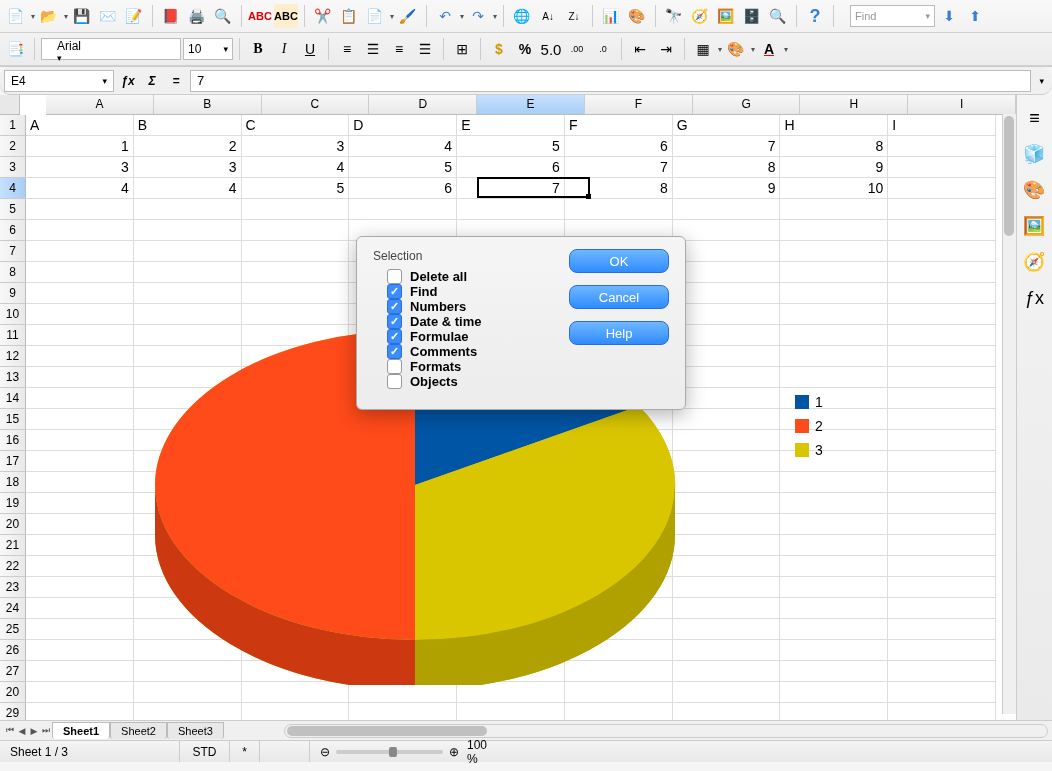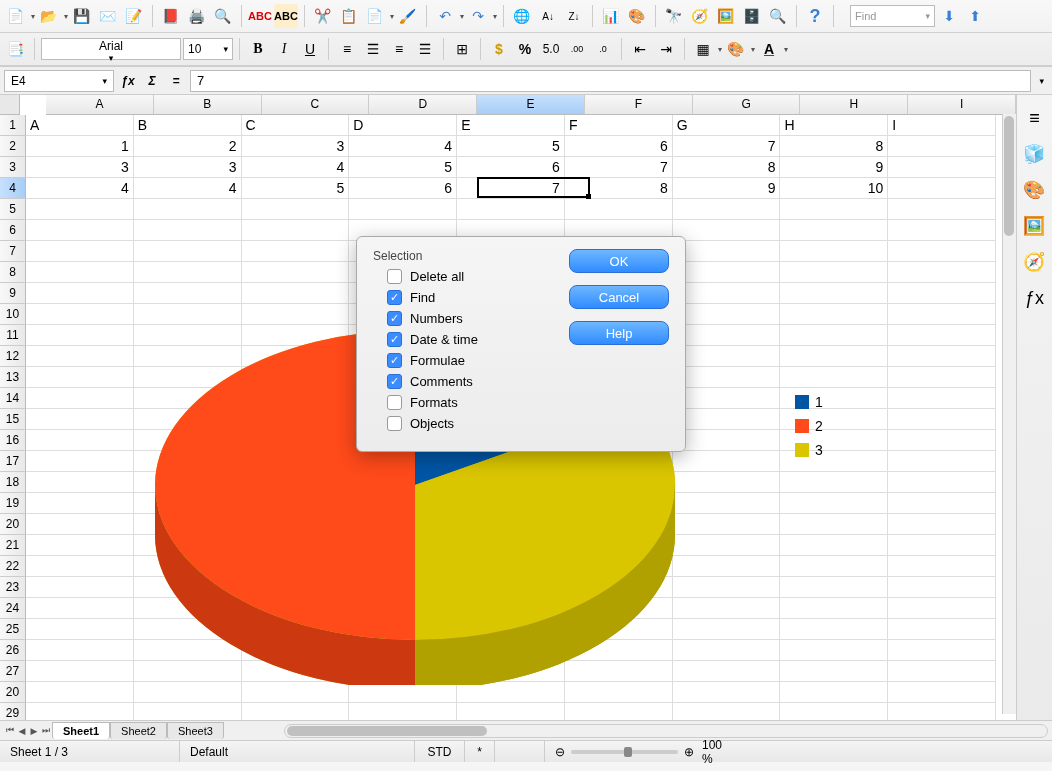--- a/index.html
+++ b/index.html
@@ -4,26 +4,26 @@
 <style>
   * { box-sizing: border-box; margin: 0; padding: 0; }
   body { font-family: Arial, Helvetica, sans-serif; font-size: 12px; background: #f5f5f5; width: 1052px; height: 771px; overflow: hidden; position: relative; }
   
   .toolbar-container { background: linear-gradient(#f8f8f8, #ececec); border-bottom: 1px solid #ccc; }
   .toolbar-row { display: flex; align-items: center; height: 33px; padding: 0 4px; gap: 2px; border-bottom: 1px solid #d0d0d0; }
   .tb-icon { width: 24px; height: 24px; display: inline-flex; align-items: center; justify-content: center; cursor: pointer; border-radius: 3px; font-size: 14px; }
   .tb-sep { width: 1px; height: 22px; background: #ccc; margin: 0 4px; }
   .dropdown-arrow { font-size: 8px; color: #555; margin-left: 1px; cursor: pointer; }
   
-  .font-name { width: 140px; height: 22px; border: 1px solid #bbb; background: white; padding: 0 15px; font-size: 12px; display: flex; align-items: center; justify-content: space-between; flex-direction: column; }
+  .font-name { width: 140px; height: 22px; border: 1px solid #bbb; background: white; padding: 0 15px; font-size: 12px; display: flex; justify-content: space-between; flex-direction: column; }
   .font-size { width: 50px; height: 22px; border: 1px solid #bbb; background: white; padding: 0 4px; font-size: 12px; display: flex; align-items: center; justify-content: space-between; }
   
   .find-box { width: 85px; height: 22px; border: 1px solid #bbb; background: white; padding: 0 4px; font-size: 11px; color: #999; display: flex; align-items: center; justify-content: space-between; margin-left: 10px; }
   
-  .formula-bar { display: flex; align-items: center; height: 28px; background: #f0f0f0; border-bottom: 1px solid #ccc; padding: 0 4px; gap: 4px; }
+  .formula-bar { display: flex; align-items: center; height: 28px; background: #f0f0f0; border-bottom: 1px solid #ccc; padding: 0 4px; gap: 4px; border-radius: 10px; }
   .cell-ref { width: 110px; height: 22px; border: 1px solid #bbb; background: white; padding: 0 6px; display: flex; align-items: center; justify-content: space-between; font-size: 12px; }
   .fx-icon { width: 20px; height: 20px; display: flex; align-items: center; justify-content: center; font-style: italic; font-weight: bold; cursor: pointer; }
   .formula-input { flex: 1; height: 22px; border: 1px solid #bbb; background: white; padding: 0 6px; display: flex; align-items: center; font-size: 13px; }
   
   .main-area { display: flex; height: 625px; }
   .sheet-area { flex: 1; position: relative; overflow: hidden; background: white; }
   
   .col-headers { display: flex; height: 20px; background: linear-gradient(#f8f8f8, #e8e8e8); border-bottom: 1px solid #bbb; margin-left: 26px; width: 970px;}
   .col-header { width: 113px; border-right: 1px solid #ccc; text-align: center; line-height: 19px; font-size: 12px; cursor: pointer; }
   .col-header.active { background: linear-gradient(#c6e0ff, #a8cef5); }
@@ -48,21 +48,21 @@
   
   .dialog { position: absolute; left: 356px; top: 236px; width: 330px; background: linear-gradient(#f5f5f5, #ececec); border: 1px solid #aaa; border-radius: 6px; box-shadow: 0 5px 20px rgba(0,0,0,0.3); font-size: 13px; }
   .dialog-titlebar { height: 24px; display: flex; align-items: center; justify-content: center; position: relative; border-bottom: 1px solid #d0d0d0; border-radius: 6px 6px 0 0; background: linear-gradient(#f8f8f8, #e8e8e8); }
   .traffic-lights { position: absolute; left: 8px; display: flex; gap: 6px; }
   .tl { width: 12px; height: 12px; border-radius: 50%; }
   .tl.red { background: #ff5f57; border: 1px solid #e0443e; }
   .tl.grey { background: #ddd; border: 1px solid #ccc; }
   .dialog-title { font-size: 13px; color: #333; }
   .dialog-body { display: flex; padding: 12px 16px 20px 16px; gap: 20px; }
   .dialog-section-label { font-size: 12px; color: #444; margin-bottom: 6px; }
-  .checkbox-list { display: flex; flex-direction: column; gap: 6px; padding-left: 14px; }
+  .checkbox-list { display: flex; flex-direction: column; gap: 0; padding-left: 14px; font-weight: bold; }
   .checkbox-item { display: flex; align-items: center; gap: 8px; cursor: pointer; }
   .checkbox { width: 15px; height: 15px; border: 1px solid #999; border-radius: 3px; background: white; display: flex; align-items: center; justify-content: center; font-size: 11px; color: white; }
   .checkbox.checked { background: #3b8cff; border-color: #2a6fd6; }
   .dialog-buttons { display: flex; flex-direction: column; gap: 12px; }
   .dlg-btn { width: 100px; height: 24px; background: linear-gradient(#6fb7ff, #2f8cff); border: 1px solid #2a6fd6; border-radius: 8px; color: white; font-size: 13px; cursor: pointer; }
   
   .sheet-tabs { display: flex; align-items: center; height: 20px; background: #f0f0f0; border-top: 1px solid #ccc; padding: 0 4px; gap: 0; }
   .tab-nav { width: 12px; height: 16px; display: flex; align-items: center; justify-content: center; font-size: 9px; cursor: pointer; color: #555; }
   .sheet-tab { padding: 2px 10px; border: 1px solid #bbb; border-bottom: none; background: #e8e8e8; font-size: 11px; cursor: pointer; border-radius: 0 0 3px 3px; }
   .sheet-tab.active { background: white; font-weight: bold; }
@@ -152,21 +152,21 @@
     <span class="tb-sep"></span>
     <span class="tb-icon">≡</span>
     <span class="tb-icon">☰</span>
     <span class="tb-icon">≡</span>
     <span class="tb-icon">☰</span>
     <span class="tb-sep"></span>
     <span class="tb-icon">⊞</span>
     <span class="tb-sep"></span>
     <span class="tb-icon" style="color:#c90;font-weight:bold">$</span>
     <span class="tb-icon" style="font-weight:bold">%</span>
-    <span class="tb-icon" style="font-size:12px">5.0</span>
+    <span class="tb-icon" style="font-size:15px">5.0</span>
     <span class="tb-icon" style="font-size:9px">.00</span>
     <span class="tb-icon" style="font-size:9px">.0</span>
     <span class="tb-sep"></span>
     <span class="tb-icon">⇤</span>
     <span class="tb-icon">⇥</span>
     <span class="tb-sep"></span>
     <span class="tb-icon">▦</span>
       <span class="dropdown-arrow">▾</span>
     <span class="tb-icon">🎨</span>
       <span class="dropdown-arrow">▾</span>
@@ -659,21 +659,20 @@
       <div class="sheet-tab">Sheet2</div>
       <div class="sheet-tab">Sheet3</div>
     </div>
   <div class="hscroll">
     <div class="hscroll-thumb"></div>
   </div>
 </div>
 
 <div class="status-bar">
   <div class="status-cell" style="width:180px">Sheet 1 / 3</div>
-  <div class="status-cell" style="width:235px">Default</div>
   <div class="status-cell" style="width:50px;justify-content:center">STD</div>
   <div class="status-cell" style="width:30px;justify-content:center">*</div>
   <div class="status-cell" style="width:50px"></div>
   <div class="status-cell" style="width:200px;border:none;justify-content:flex-end">
     <span>⊖</span>
     <div class="zoom-slider">
         <div class="zoom-thumb"></div>
       </div>
     <span>⊕</span>
     <span style="margin-left:8px">100 %</span>

